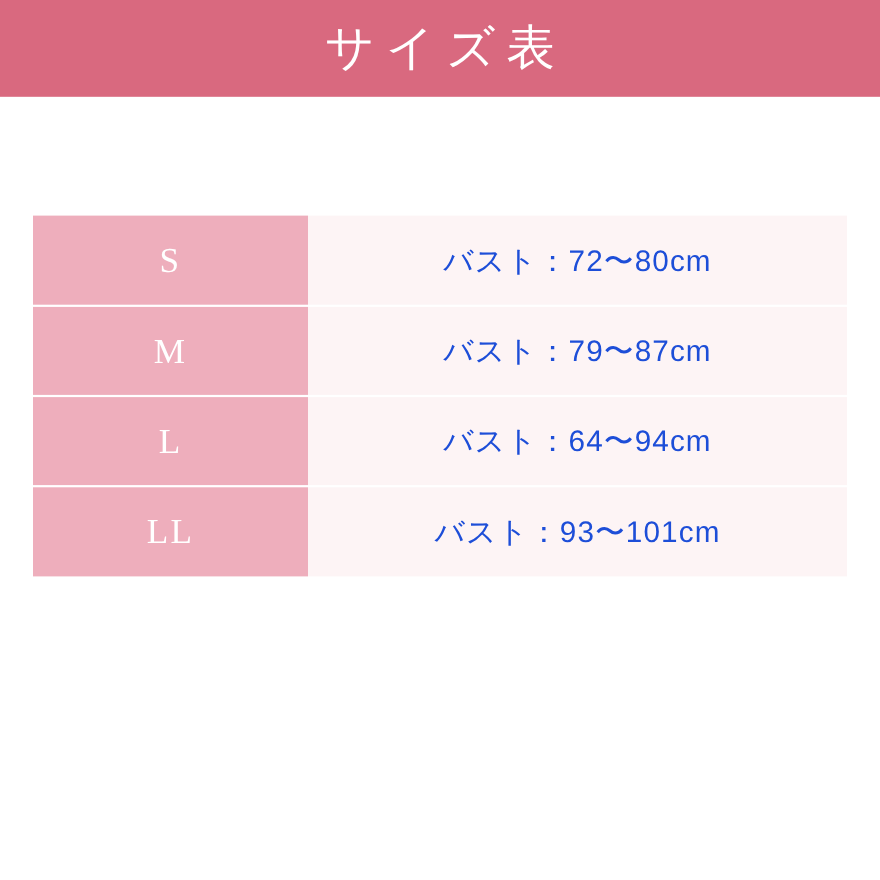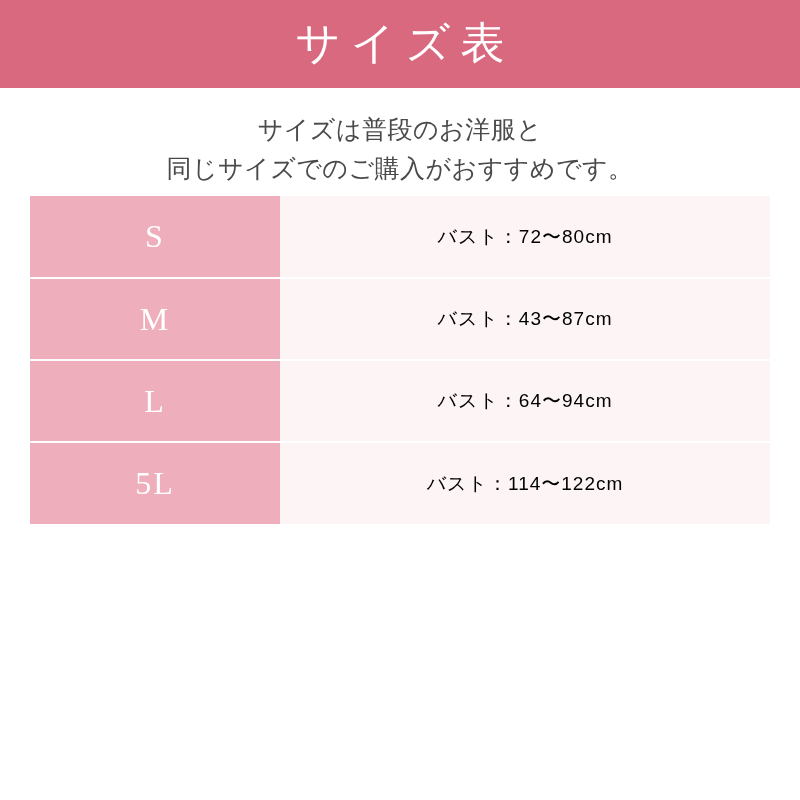--- a/index.html
+++ b/index.html
@@ -74,59 +74,55 @@
     background: #eeaebc;
     color: #ffffff;
     text-align: center;
     font-size: 32px;
     font-family: "Liberation Serif", "DejaVu Serif", serif;
     letter-spacing: 2px;
     border-bottom: 2px solid #ffffff;
   }
   .col-value {
     background: #fdf4f5;
-    color: #000000;
+    color: #1d4ed8;
     text-align: center;
-    font-size: 19px;
+    font-size: 27px;
     letter-spacing: 1px;
     border-bottom: 2px solid #ffffff;
   }
   .size-table tr:last-child .col-size,
   .size-table tr:last-child .col-value {
     border-bottom: none;
   }
 </style>
 </head>
 <body>
 
 <div class="page">
 
   <div class="header-band">
     <div class="header-title">サイズ表</div>
   </div>
 
-  <div class="lead">
-    <div>サイズは普段のお洋服と</div>
-    <div>同じサイズでのご購入がおすすめです。</div>
-  </div>
 
   <table class="size-table">
     <tbody>
       <tr>
         <td class="col-size">S</td>
         <td class="col-value">バスト：72〜80cm</td>
       </tr>
       <tr>
         <td class="col-size">M</td>
-        <td class="col-value">バスト：43〜87cm</td>
+        <td class="col-value">バスト：79〜87cm</td>
       </tr>
       <tr>
         <td class="col-size">L</td>
         <td class="col-value">バスト：64〜94cm</td>
       </tr>
       <tr>
-        <td class="col-size">5L</td>
-        <td class="col-value">バスト：114〜122cm</td>
+        <td class="col-size">LL</td>
+        <td class="col-value">バスト：93〜101cm</td>
       </tr>
     </tbody>
   </table>
 
 </div>
 
 </body></html>

